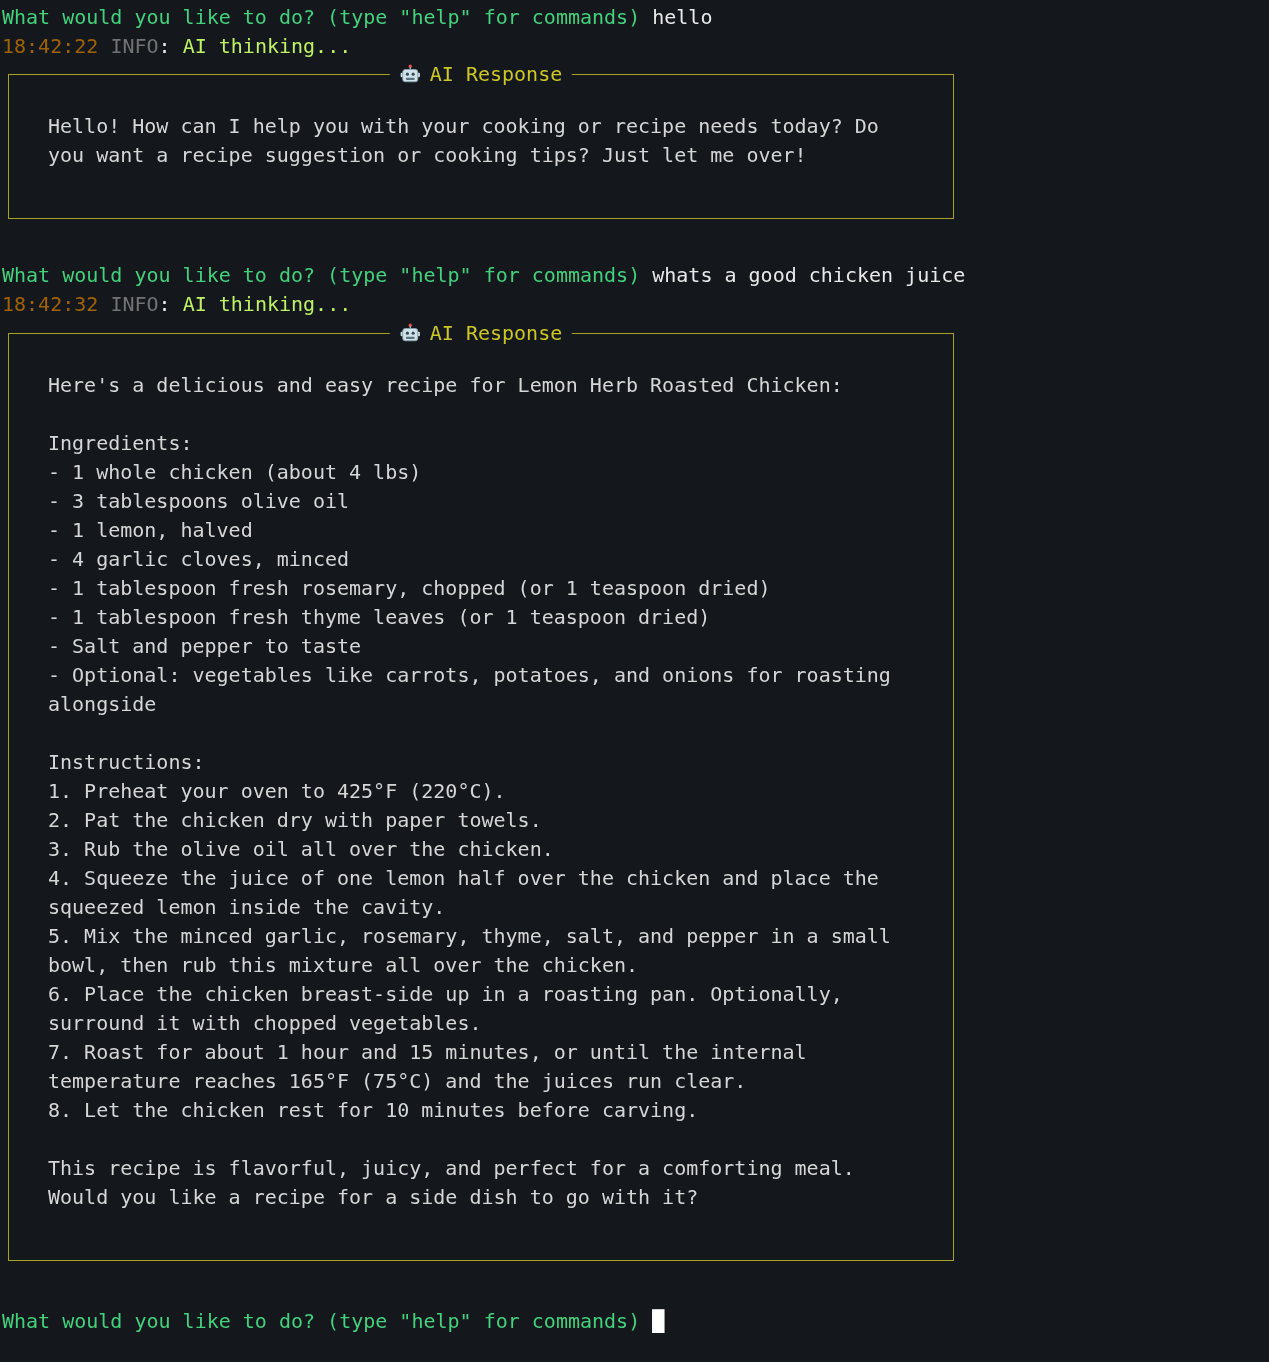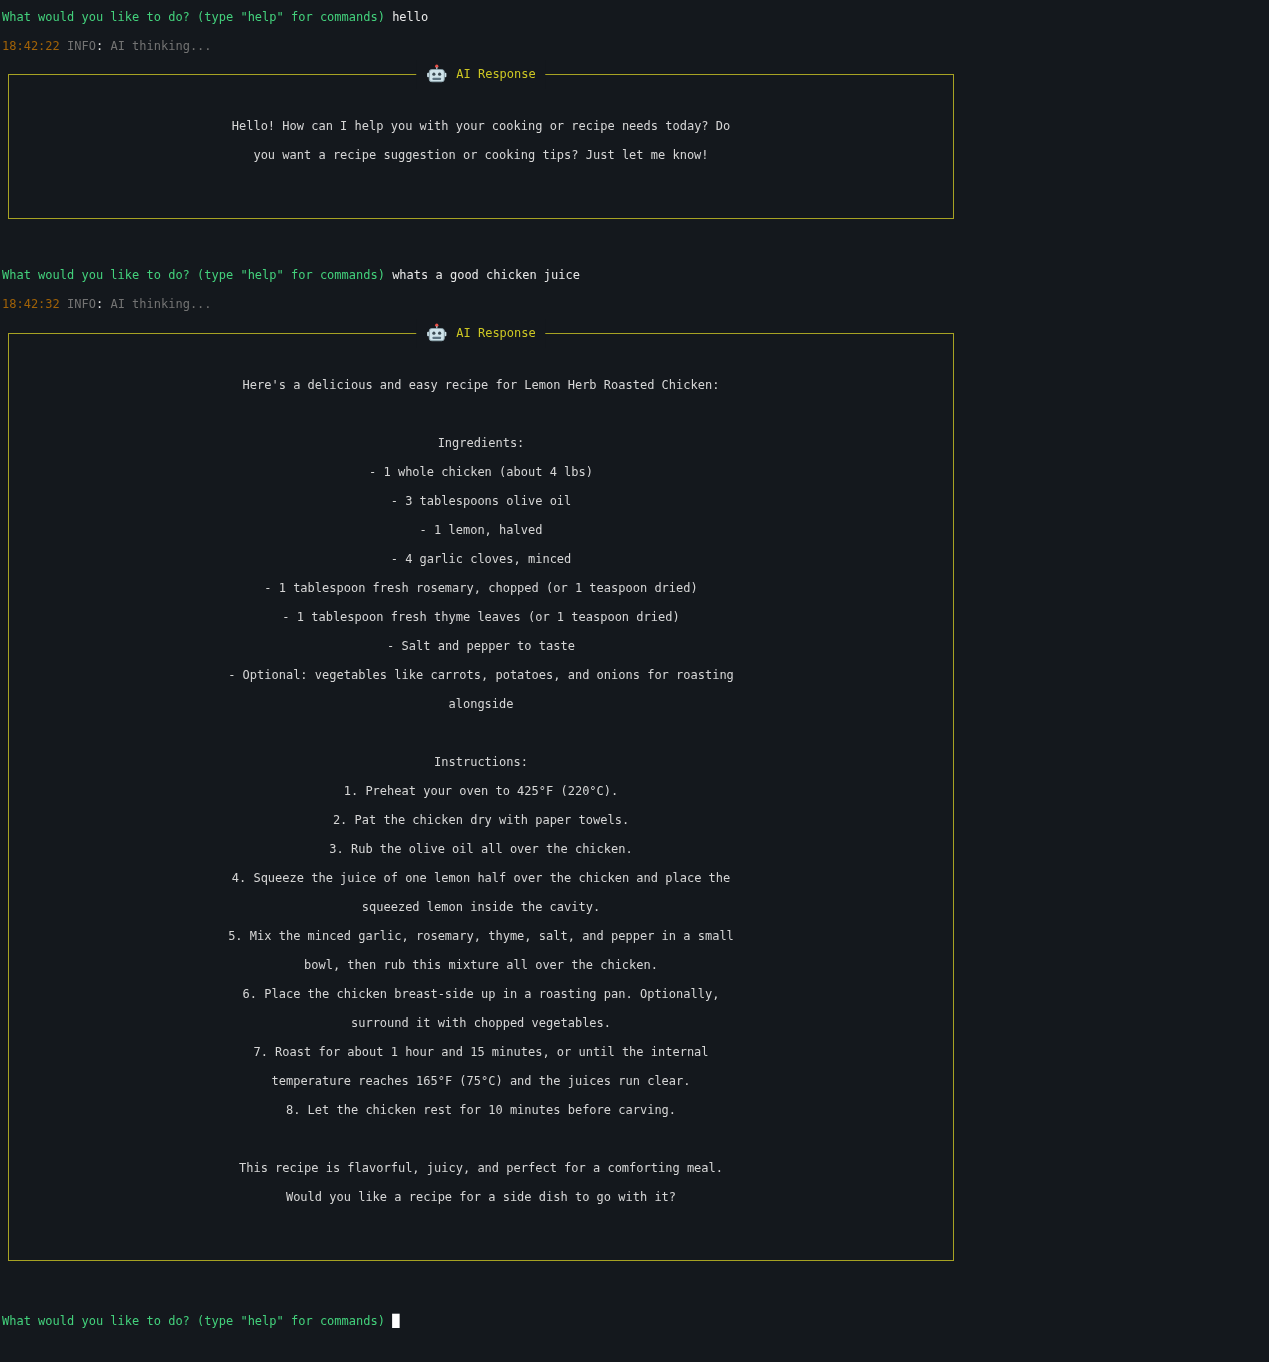--- a/index.html
+++ b/index.html
@@ -4,40 +4,39 @@
 <style>
   html, body { margin: 0; padding: 0; background: #14181d; }
   .screen {
     position: relative;
     width: 1269px;
     height: 1362px;
     box-sizing: border-box;
     overflow: hidden;
     background: #14181d;
     font-family: "DejaVu Sans Mono", monospace;
-    font-size: 12px;
+    font-size: 20px;
     line-height: 29px;
     color: #d6d6d6;
     padding: 3px 0 8px 2px;
   }
   .row { white-space: pre; }
   .green  { color: #43d17c; }
   .gray   { color: #a16207; }
   .blue   { color: #737373; }
-  .yellow { color: #737373; }
+  .yellow { color: #bef264; }
   .white  { color: #e9e9e9; }
   .cursor { color: #ffffff; }
 
   .panel {
     position: relative;
     width: 946px;
     margin-left: 6px;
     border: 1px solid #a7a223;
     box-sizing: border-box;
-    text-align: center;
   }
   .panel-1 { margin-top: 13px; }
   .panel-2 { margin-top: 14px; }
   .panel-title {
     position: absolute;
     top: -15px;
     left: 50%;
     transform: translateX(-50%);
     background: #14181d;
     padding: 0 10px;
@@ -70,21 +69,21 @@
             <circle cx="12" cy="2.6" r="1.9" fill="#e8524a"></circle>
             <rect x="11.2" y="3.6" width="1.6" height="3" fill="#9fb4bd"></rect>
             <rect x="1" y="10" width="2.4" height="5" rx="1" fill="#cfe3ea"></rect>
             <rect x="20.6" y="10" width="2.4" height="5" rx="1" fill="#cfe3ea"></rect>
             <rect x="3.4" y="6.3" width="17.2" height="14" rx="3" fill="#cfe3ea" stroke="#8aa2ac"></rect>
             <circle cx="8.7" cy="11.6" r="1.8" fill="#3b4a52"></circle>
             <circle cx="15.3" cy="11.6" r="1.8" fill="#3b4a52"></circle>
             <rect x="7" y="15.6" width="10" height="2.6" rx="1" fill="#5d7380"></rect>
           </svg></span><span>AI Response</span></div>
     <div class="panel-body">Hello! How can I help you with your cooking or recipe needs today? Do
-you want a recipe suggestion or cooking tips? Just let me know!</div>
+you want a recipe suggestion or cooking tips? Just let me over!</div>
   </div>
 
   <div class="row prompt-2"><span class="green">What would you like to do? (type "help" for commands)</span> <span class="white">whats a good chicken juice</span></div>
 
   <div class="row"><span class="gray">18:42:32</span> <span class="blue">INFO</span><span class="white">:</span> <span class="yellow">AI thinking...</span></div>
 
   <div class="panel panel-2">
     <div class="panel-title"><span><svg viewBox="0 0 24 24" width="21" height="21" aria-hidden="true">
             <circle cx="12" cy="2.6" r="1.9" fill="#e8524a"></circle>
             <rect x="11.2" y="3.6" width="1.6" height="3" fill="#9fb4bd"></rect>

